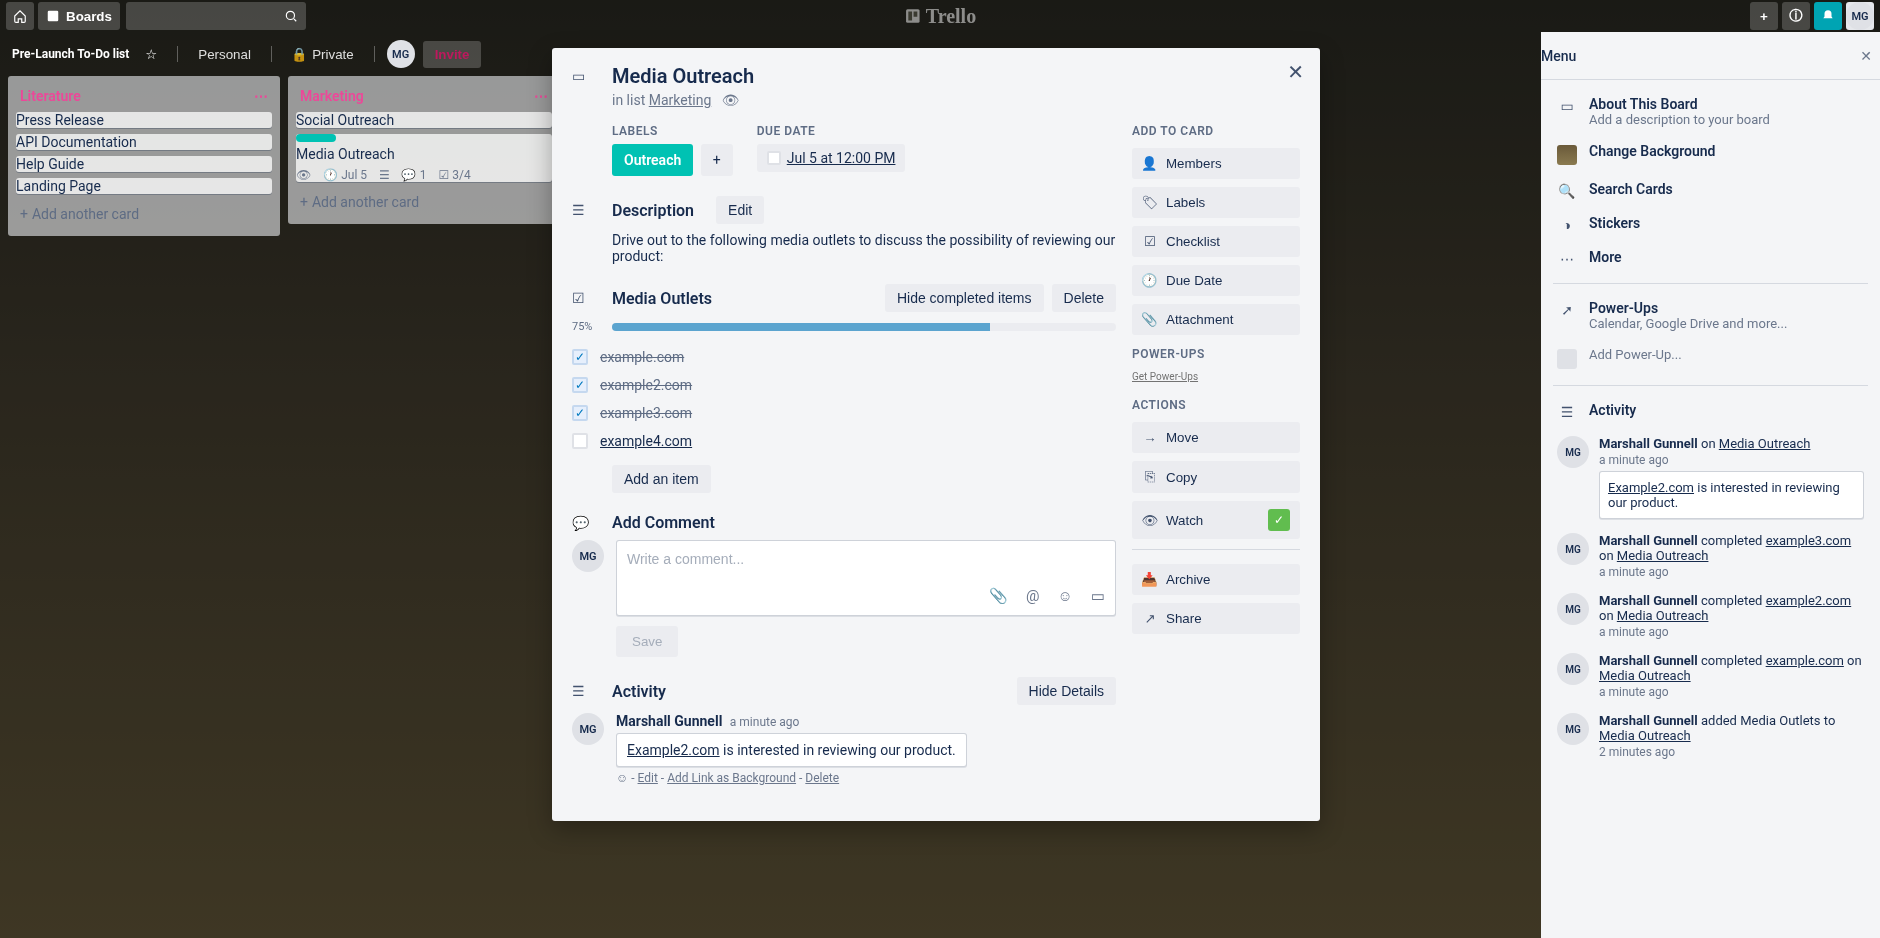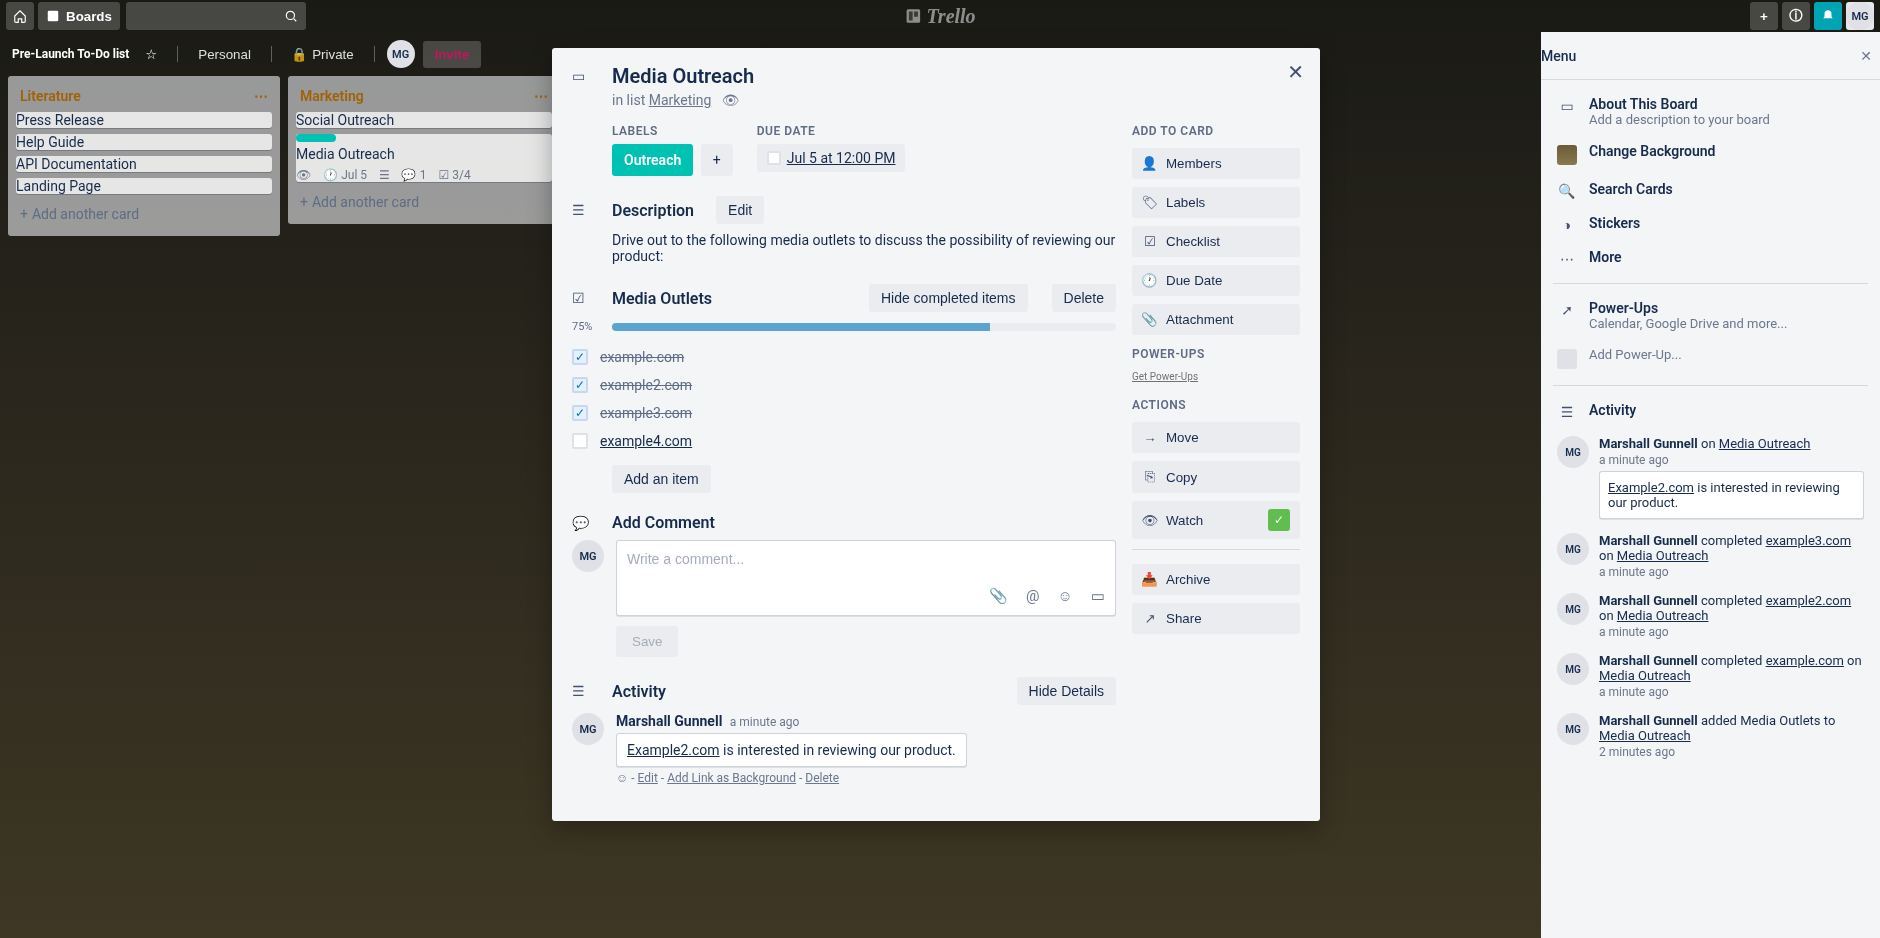--- a/index.html
+++ b/index.html
@@ -57,21 +57,20 @@
   position: absolute;
   left: 50%;
   transform: translateX(-50%);
   color: rgba(255,255,255,0.5);
   font-weight: 700;
   font-size: 20px;
   display: flex;
   align-items: center;
   gap: 4px;
   font-family: "Times New Roman", serif;
-  font-style: italic;
 }
 .header-right { margin-left: auto; display: flex; }
 .hbtn.teal { background: #00a4b3; }
 .hbtn.light { background: #e6e8ec; color: #172b4d; }
 .avatar-initials {
   width: 28px; height: 28px; border-radius: 50%;
   background: #dfe1e6; color: #172b4d;
   font-size: 11px; font-weight: 600;
   display: flex; align-items: center; justify-content: center;
 }
@@ -104,21 +103,21 @@
   padding: 0 8px;
   gap: 8px;
   z-index: 2;
 }
 .list {
   width: 272px;
   background: rgba(235,236,240,0.6);
   border-radius: 3px;
   padding: 8px;
 }
-.list-header { display: flex; justify-content: space-between; align-items: center; padding: 4px 4px 8px; font-weight: 600; color: #a16207; text-align: right; }
+.list-header { display: flex; justify-content: space-between; align-items: center; padding: 4px 4px 8px; font-weight: 600; color: #ec4899; text-align: right; }
 .list-card {
   background: rgba(255,255,255,0.75);
   border-radius: 3px;
   padding: 0;
   margin-bottom: 6px;
   box-shadow: 0 1px 0 rgba(9,30,66,0.25);
   color: #172b4d;
 }
 .list-card .label-bar { width: 40px; height: 8px; border-radius: 4px; background: #00c2b3; margin-bottom: 4px; }
 .card-badges { display: flex; gap: 12px; margin-top: 6px; font-size: 12px; color: #6b778c; align-items: center; }
@@ -197,21 +196,21 @@
 .m-subtitle { padding-left: 40px; color: #6b778c; margin-bottom: 16px; }
 .m-subtitle .u { text-decoration: underline; color: #6b778c; }
 .m-body { display: flex; gap: 16px; }
 .m-main { flex: 1; }
 .m-side { width: 168px; }
 .m-label { font-size: 12px; color: #5e6c84; font-weight: 600; letter-spacing: 0.5px; margin-bottom: 6px; }
 .m-section { margin-bottom: 20px; padding-left: 40px; }
 .m-section-head { display: flex; gap: 16px; align-items: center; margin-bottom: 8px; margin-left: -40px; }
 .m-section-head .micon { width: 24px; color: #42526e; }
 .m-section-head h3 { font-size: 16px; font-weight: 600; }
-.m-section-head .head-actions { margin-left: auto; display: flex; gap: 24px; }
+.m-section-head .head-actions { margin-left: auto; display: flex; gap: 8px; }
 .chip-btn {
   background: #ebecf0;
   border: none;
   padding: 6px 12px;
   border-radius: 3px;
   color: #172b4d;
   font-size: 14px;
 }
 .label-chip {
   background: #00c2b3;
@@ -343,22 +342,22 @@
   <button class="bh-invite">Invite</button>
 </div>
 
 <div class="board">
   <div class="list">
     <div class="list-header">
       <span>Literature</span>
       <span>⋯</span>
     </div>
     <div class="list-card">Press Release</div>
+    <div class="list-card">API Documentation</div>
     <div class="list-card">Help Guide</div>
-    <div class="list-card">API Documentation</div>
     <div class="list-card">Landing Page</div>
     <div class="list-add">
       <span>+</span>
       <span>Add another card</span>
     </div>
   </div>
   <div class="list">
     <div class="list-header">
       <span>Marketing</span>
       <span>⋯</span>

